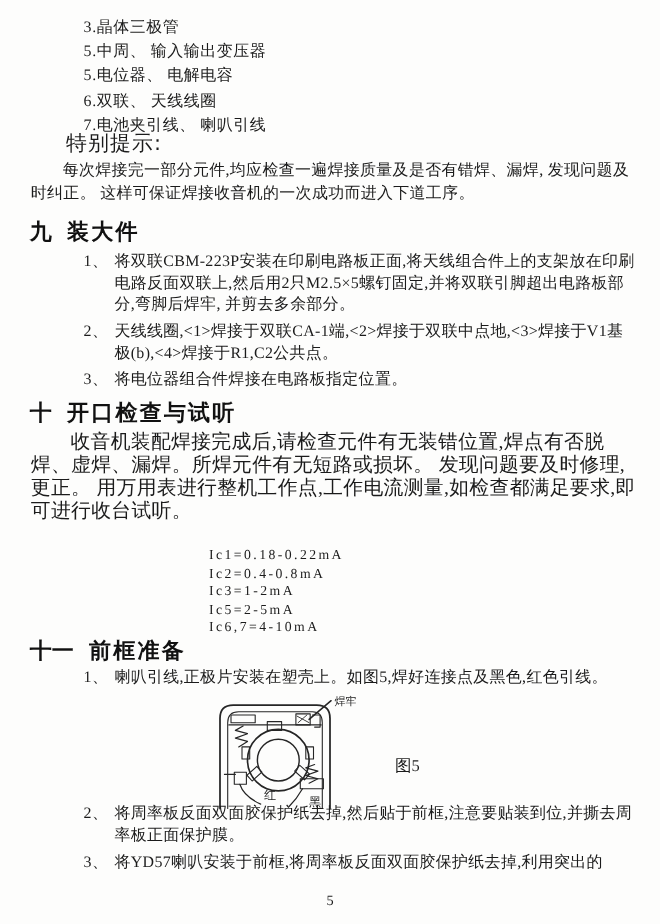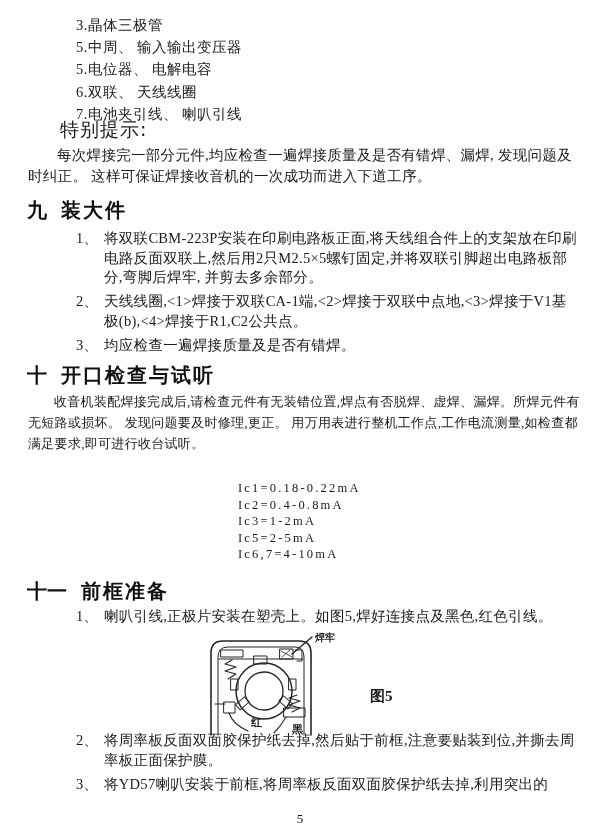--- a/index.html
+++ b/index.html
@@ -30,28 +30,28 @@
   
   .items{font-size:14.5px;line-height:19.5px;letter-spacing:0.3px;}
   .item{display:flex;margin-bottom:4.5px;}
   .item .num{flex:0 0 28px;}
   .item .txt{flex:1;}
   #sec9-items{left:76px;top:229px;width:502px;}
   #sec11-item1{left:76px;top:607px;width:512px;}
   #sec11-items23{left:76px;top:731px;width:508px;}
 
   
-  #sec10-body{left:28px;top:391px;width:552px;font-size:13px;line-height:21px;
+  #sec10-body{left:28px;top:391px;width:552px;font-size:18px;line-height:21px;
     text-indent:2em;letter-spacing:0.3px;}
 
   
-  #ic-block{left:190px;top:480px;font-size:12.5px;line-height:16.6px;letter-spacing:2.2px;margin-left:48px;}
+  #ic-block{left:190px;top:496px;font-size:12.5px;line-height:16.6px;letter-spacing:2.2px;}
 
   
-  #figure5{left:206px;top:612px;width:200px;height:126px;font-weight:bold;}
+  #figure5{left:195px;top:612px;width:200px;height:126px;}
   #figure5 svg{display:block;}
   #figure5 text{fill:#1b1b1b;stroke:none;font-family:"Liberation Serif","DejaVu Serif",serif;}
 
   
   #page-number{left:0;top:811px;width:100%;text-align:center;font-size:13px;}
 </style>
 </head>
 <body>
 
 <div class="abs" id="component-list">
@@ -73,21 +73,21 @@
   <div class="item">
     <span class="num">1、</span>
     <span class="txt">将双联CBM-223P安装在印刷电路板正面,将天线组合件上的支架放在印刷电路反面双联上,然后用2只M2.5×5螺钉固定,并将双联引脚超出电路板部分,弯脚后焊牢, 并剪去多余部分。</span>
   </div>
   <div class="item">
     <span class="num">2、</span>
     <span class="txt">天线线圈,&lt;1&gt;焊接于双联CA-1端,&lt;2&gt;焊接于双联中点地,&lt;3&gt;焊接于V1基极(b),&lt;4&gt;焊接于R1,C2公共点。</span>
   </div>
   <div class="item">
     <span class="num">3、</span>
-    <span class="txt">均应检查一遍焊接质量及是否有错焊。</span>
+    <span class="txt">将电位器组合件焊接在电路板指定位置。</span>
   </div>
 </div>
 
 <div class="abs sec" id="sec10-heading">
   <span class="sec-num">十</span>
   <span class="sec-title">开口检查与试听</span>
 </div>
 <div class="abs" id="sec10-body">收音机装配焊接完成后,请检查元件有无装错位置,焊点有否脱焊、虚焊、漏焊。所焊元件有无短路或损坏。 发现问题要及时修理,更正。 用万用表进行整机工作点,工作电流测量,如检查都满足要求,即可进行收台试听。</div>
 
 <div class="abs" id="ic-block">

